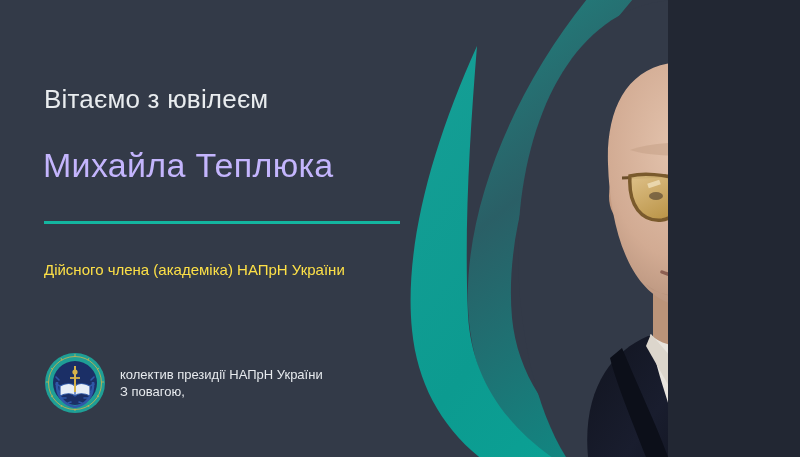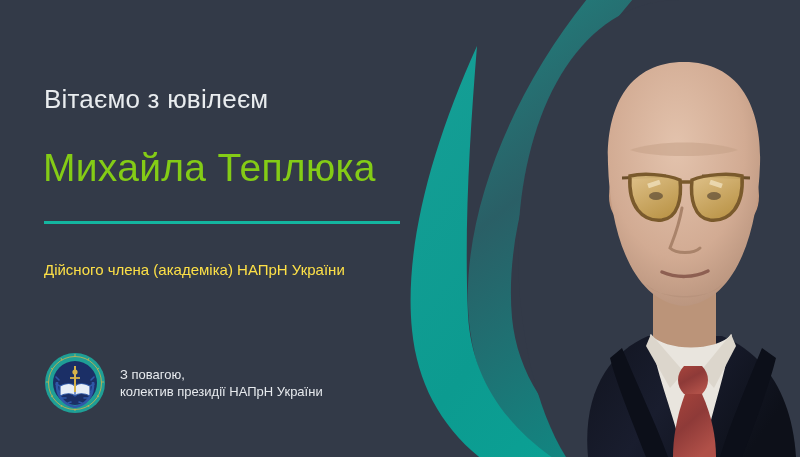--- a/index.html
+++ b/index.html
@@ -5,21 +5,21 @@
   html, body {
     margin: 0;
     padding: 0;
     background: #222733;
   }
   body {
     font-family: "Liberation Sans", sans-serif;
   }
   #card {
     position: relative;
-    width: 800px;
+    width: 668px;
     height: 457px;
     overflow: hidden;
     background: #333a48;
   }
 
   
   #decor {
     position: absolute;
     left: 0; top: 0;
     width: 800px; height: 457px;
@@ -41,23 +41,23 @@
     top: 84px;
     font-size: 26px;
     letter-spacing: 0.2px;
     color: #e9ecef;
     white-space: nowrap;
   }
   .name {
     position: absolute;
     left: 43px;
     top: 146px;
-    font-size: 39px;
+    font-size: 34px;
     letter-spacing: 0.3px;
-    color: #84cc16;
+    color: #c4b5fd;
     white-space: nowrap;
   }
   .rule {
     position: absolute;
     left: 44px;
     top: 221px;
     width: 356px;
     height: 3px;
     background: #14b5a0;
   }
@@ -253,18 +253,18 @@
 
       <g stroke="#d6b24a" stroke-width="0.9" opacity="0.85">
         <path d="M 31 2 L 31 4.5 M 45 6 L 44 8.2 M 55 16 L 53 17.5
                  M 60 30 L 57.5 30 M 55 45 L 53 43.5 M 45 55 L 44 53
                  M 31 59 L 31 56.5 M 17 55 L 18 53 M 7 45 L 9 43.5
                  M 2 30 L 4.5 30 M 7 16 L 9 17.5 M 17 6 L 18 8.2"></path>
       </g>
     </svg>
 
     <div class="sig-text">
+      <div>колектив президії НАПрН України</div>
       <div>З повагою,</div>
-      <div>колектив президії НАПрН України</div>
     </div>
   </div>
 
 </div>
 
 </body></html>

